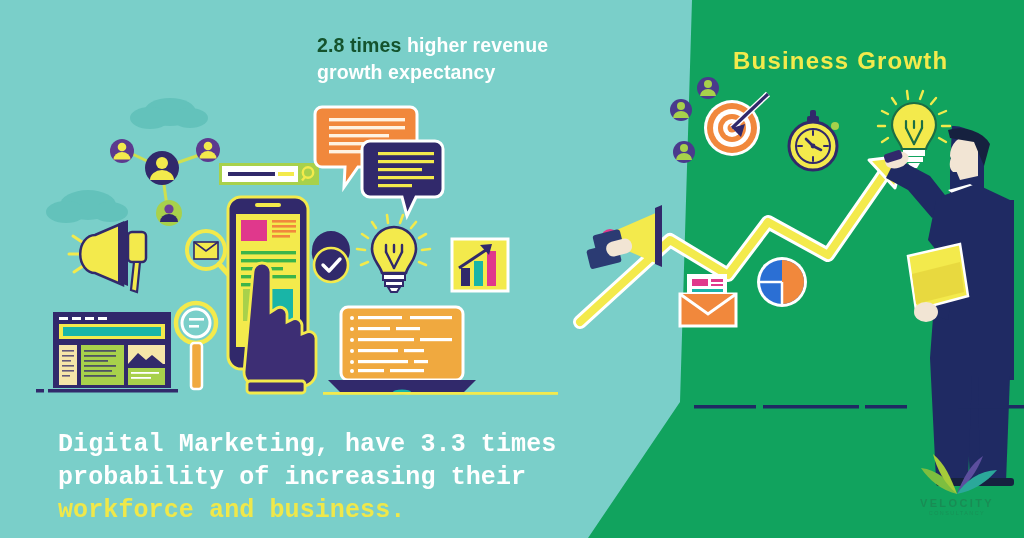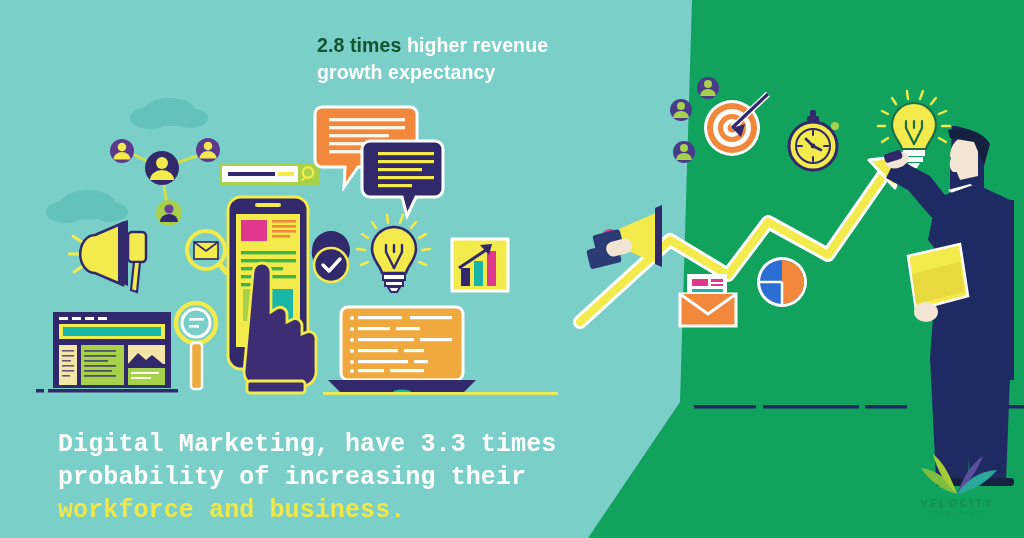--- a/index.html
+++ b/index.html
@@ -426,20 +426,21 @@
       <rect x="203" y="345" width="96" height="3.5"></rect>
       <rect x="305" y="345" width="42" height="3.5"></rect>
       <rect x="398" y="345" width="66" height="3.5"></rect>
     </g>
   </svg>
 
   <div class="headline-top">
     <span class="hl-accent">2.8 times</span><span> higher revenue growth expectancy</span>
   </div>
 
+  <div class="panel-title">Business Growth</div>
 
   <div class="caption">
     <span>Digital Marketing, have 3.3 times probability of increasing their </span><span class="cap-accent">workforce and business.</span>
   </div>
 
   <div class="logo">
     <svg width="108" height="46" viewBox="0 0 108 46">
       <path d="M54 44 C46 30 34 20 18 18 C26 30 38 40 54 44 Z" fill="#7DBE3F"></path>
       <path d="M54 44 C48 28 42 14 30 4 C34 20 42 34 54 44 Z" fill="#A6CC3A"></path>
       <path d="M54 44 C60 28 68 14 80 6 C74 22 64 34 54 44 Z" fill="#5C4E9E"></path>

